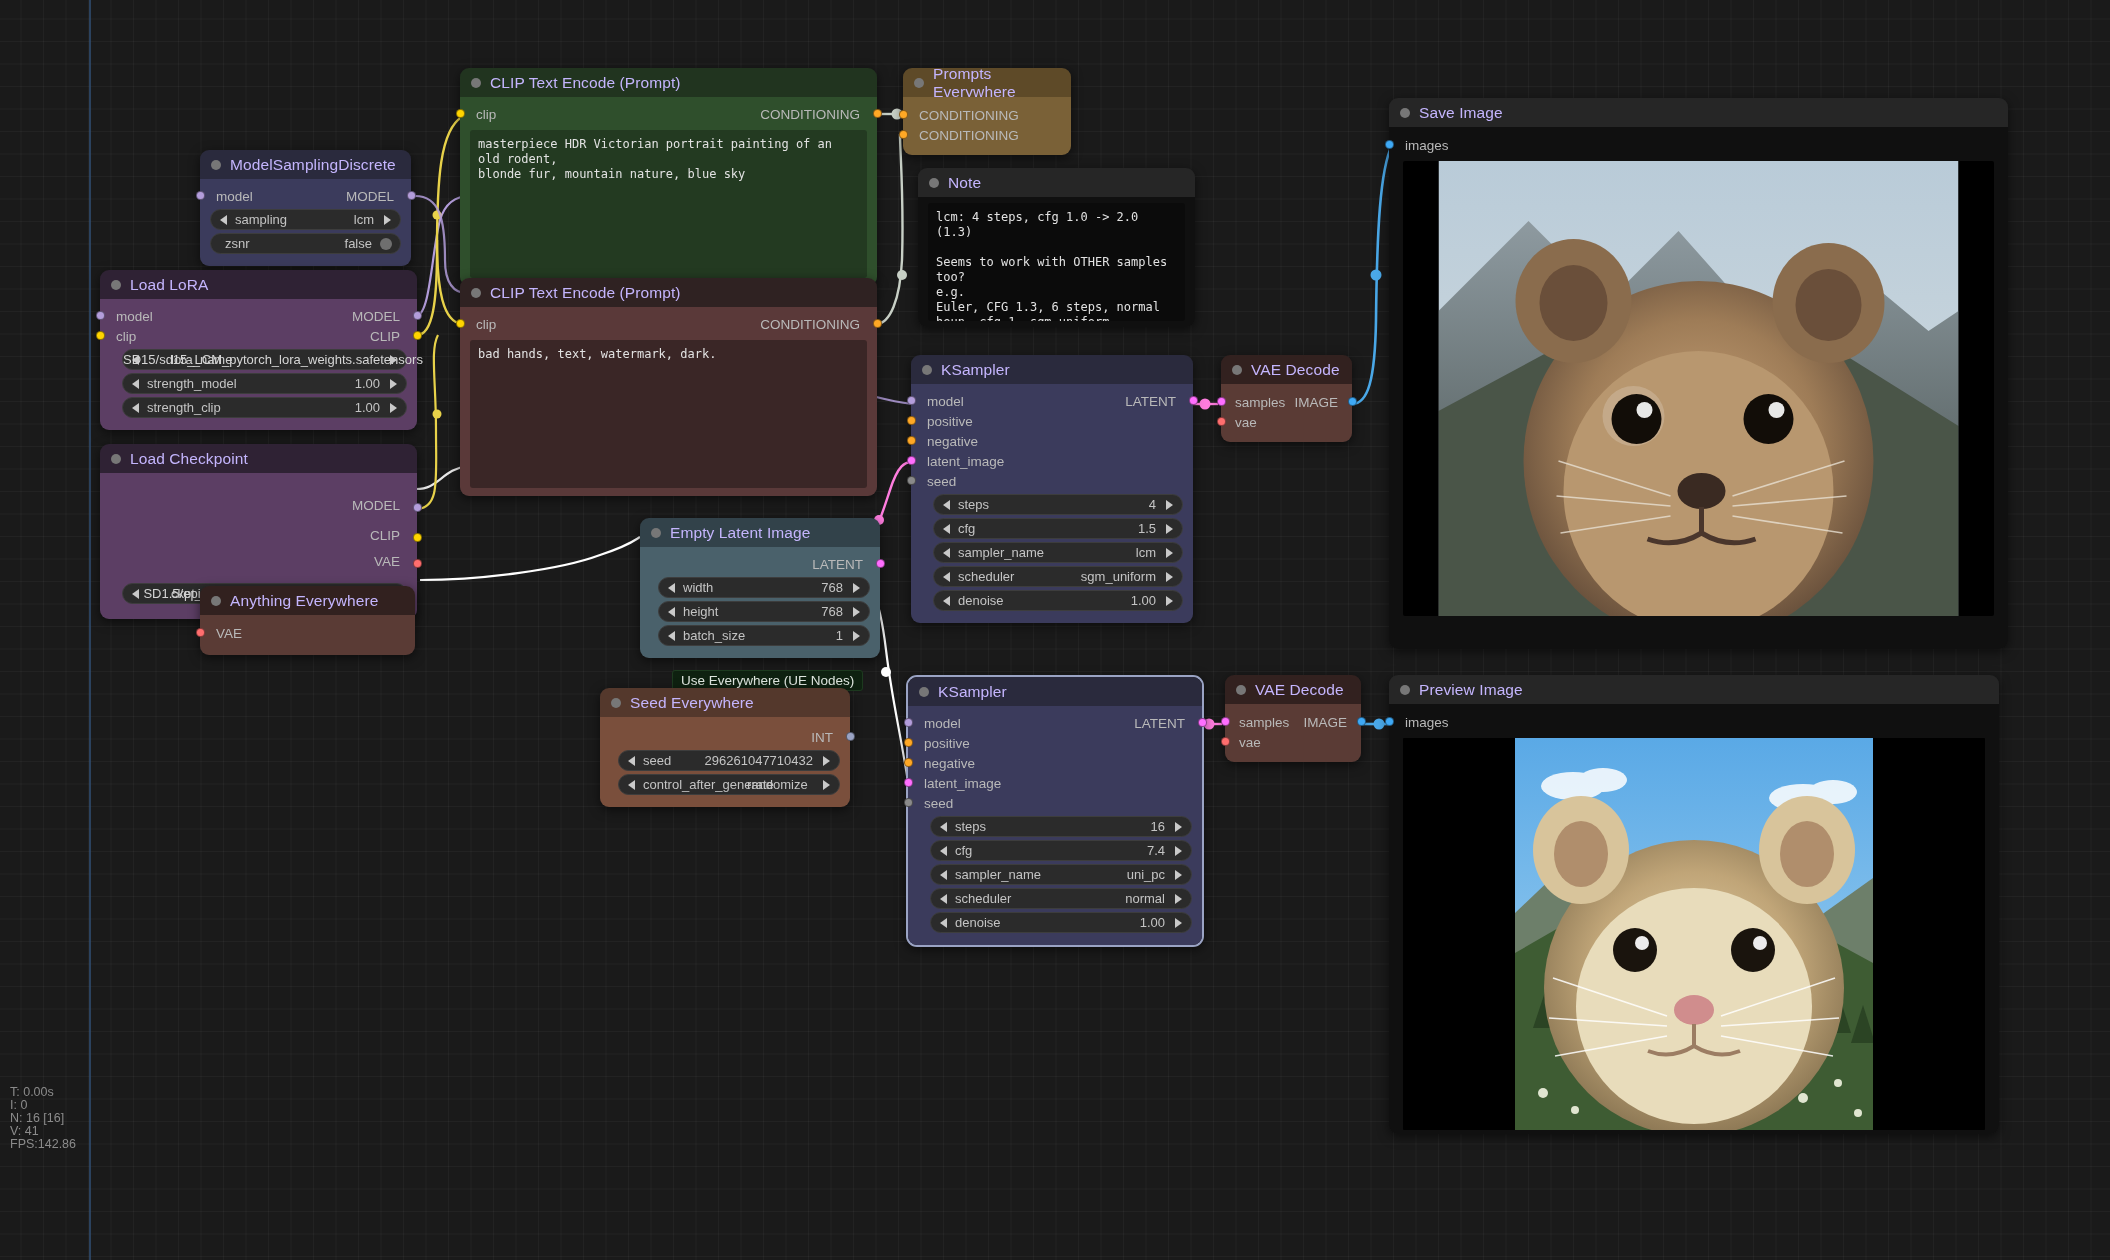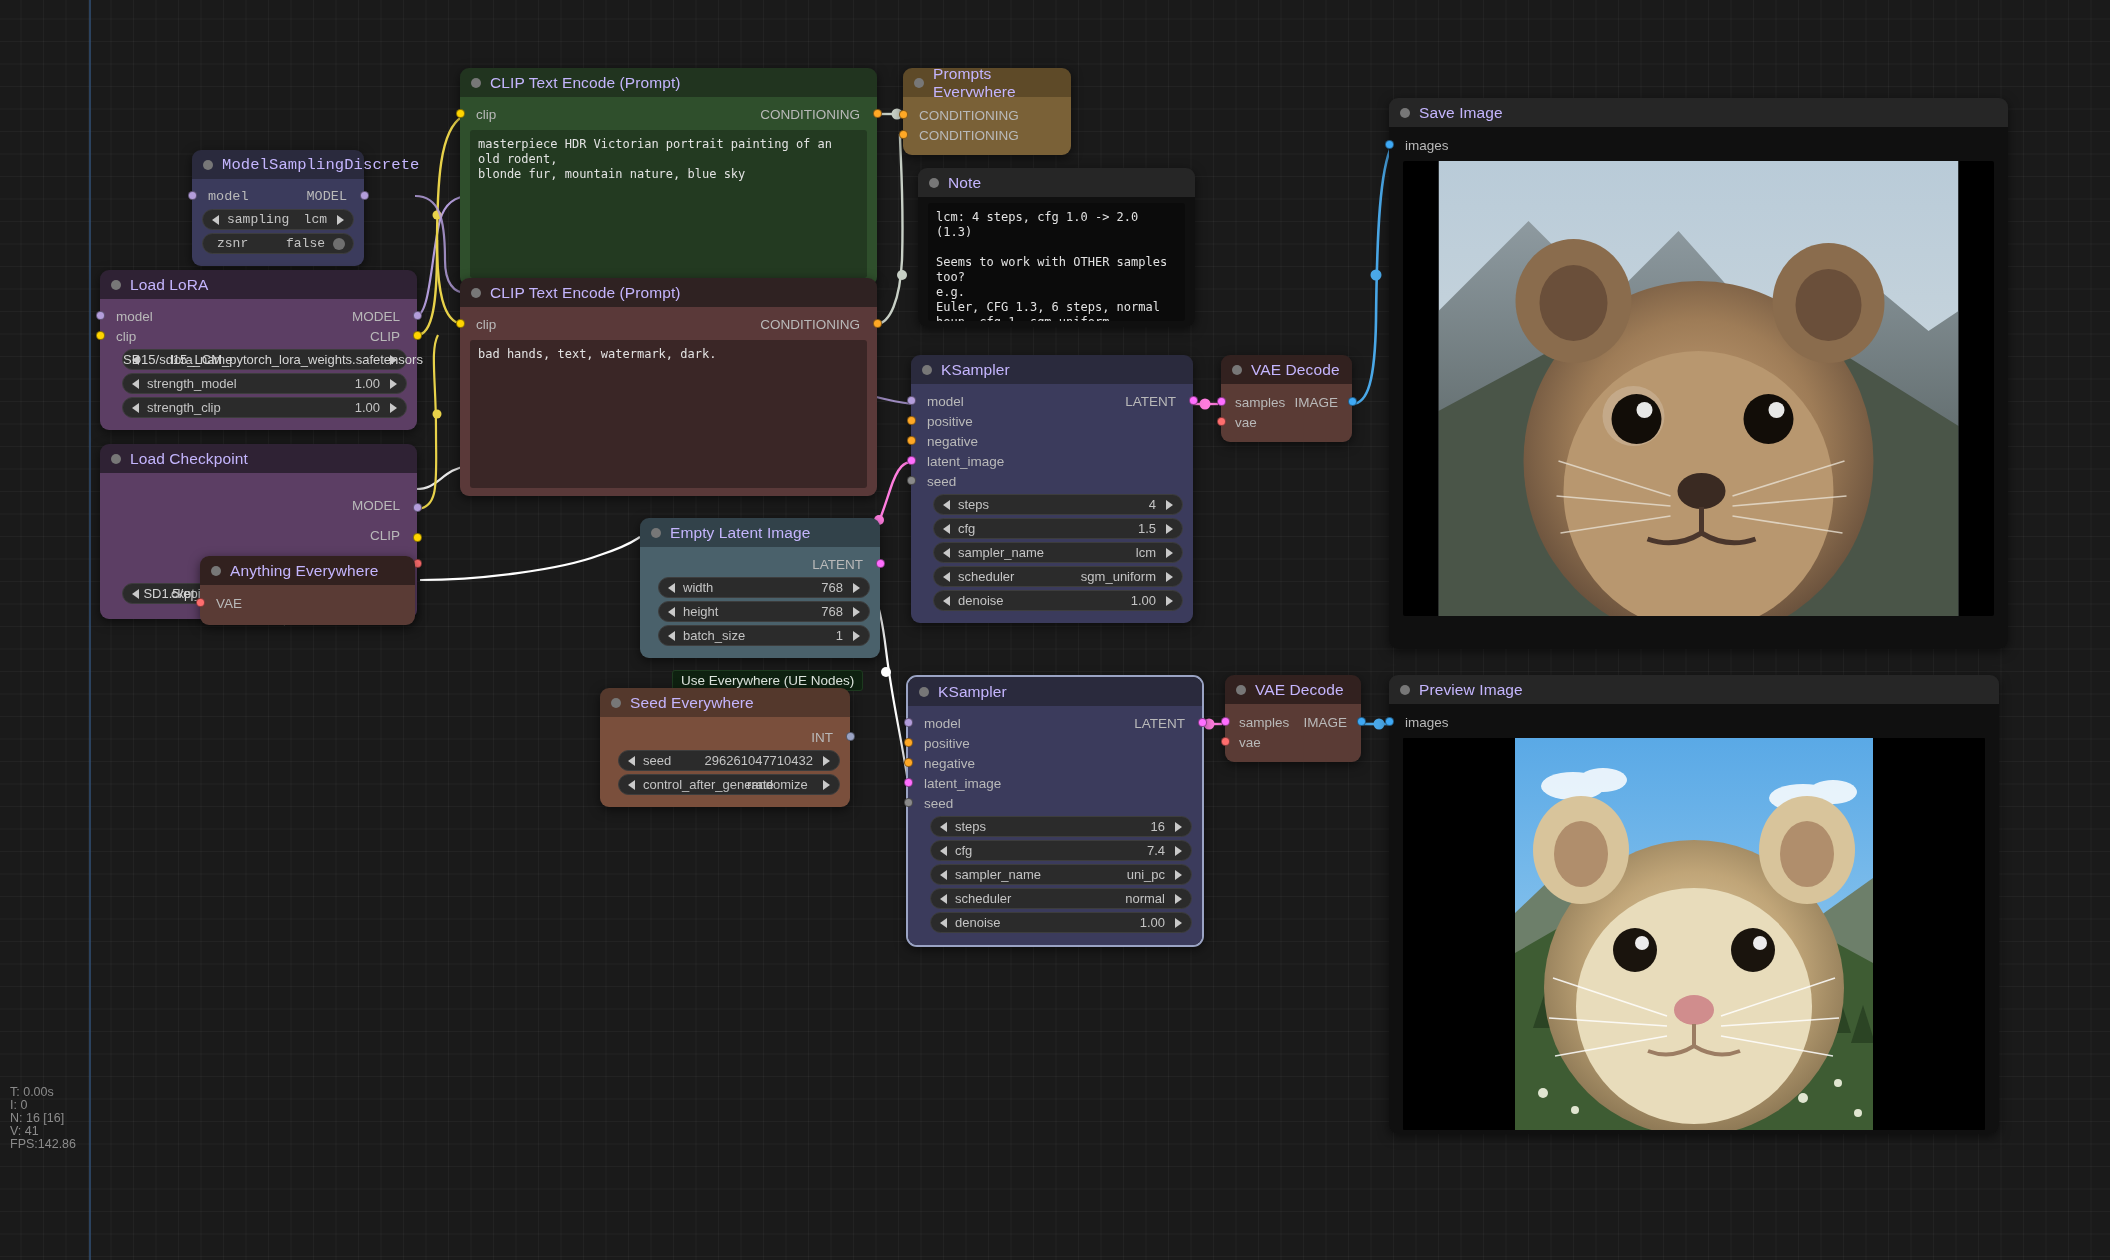--- a/index.html
+++ b/index.html
@@ -156,21 +156,21 @@
 
     <path d="M1192,724 C1202,724 1208,724 1222,724" stroke="#ff7ddf" stroke-width="2.4" fill="none"></path>
     <circle cx="1209" cy="724" r="5.5" fill="#ff7ddf"></circle>
 
     <path d="M1362,724 C1378,724 1385,724 1392,724" stroke="#4aa8e8" stroke-width="2.6" fill="none"></path>
     <circle cx="1379" cy="724" r="5.5" fill="#4aa8e8"></circle>
 
     <path d="M845,640 C860,650 872,665 880,690" stroke="#ffffff" stroke-width="2" fill="none" opacity="0"></path>
   </svg>
 
-  <div class="node t-blue" style="left:192px; top:150px; width:172px;font-family:Liberation Mono, monospace;">
+  <div class="node t-blue" style="left:200px; top:150px; width:211px;">
     <div class="title">
       <span class="dot"></span>
       <span>ModelSamplingDiscrete</span>
     </div>
     <div class="body">
       <div class="port-row">
         <span class="dotp dot-in" style="background:#b39ddb; top:5px;"></span>
         <span class="pname">model</span>
         <span class="pout">MODEL</span>
         <span class="dotp dot-out" style="background:#b39ddb; top:5px;"></span>
@@ -248,21 +248,21 @@
       </div>
       <div class="widget" style="margin-left:22px; margin-top:6px;">
         <span class="arL"></span>
         <span class="overlap-lbl" style="font-size:13px; color:#d6d6d6;">SD1.5/epicrealism_naturalSin.safetensors</span>
         <span class="wl" style="position:absolute;left:24px; color:#cfcfcf;">ckpt_name</span>
         <span class="arR"></span>
       </div>
     </div>
   </div>
 
-  <div class="node t-vae" style="left:200px; top:556px; width:215px;">
+  <div class="node t-vae" style="left:200px; top:586px; width:215px;">
     <div class="title">
       <span class="dot"></span>
       <span>Anything Everywhere</span>
     </div>
     <div class="body" style="padding:8px 0 12px 0;">
       <div class="port-row">
         <span class="dotp dot-in" style="background:#ff6e6e; top:5px;"></span>
         <span class="pname">VAE</span>
       </div>
     </div>

